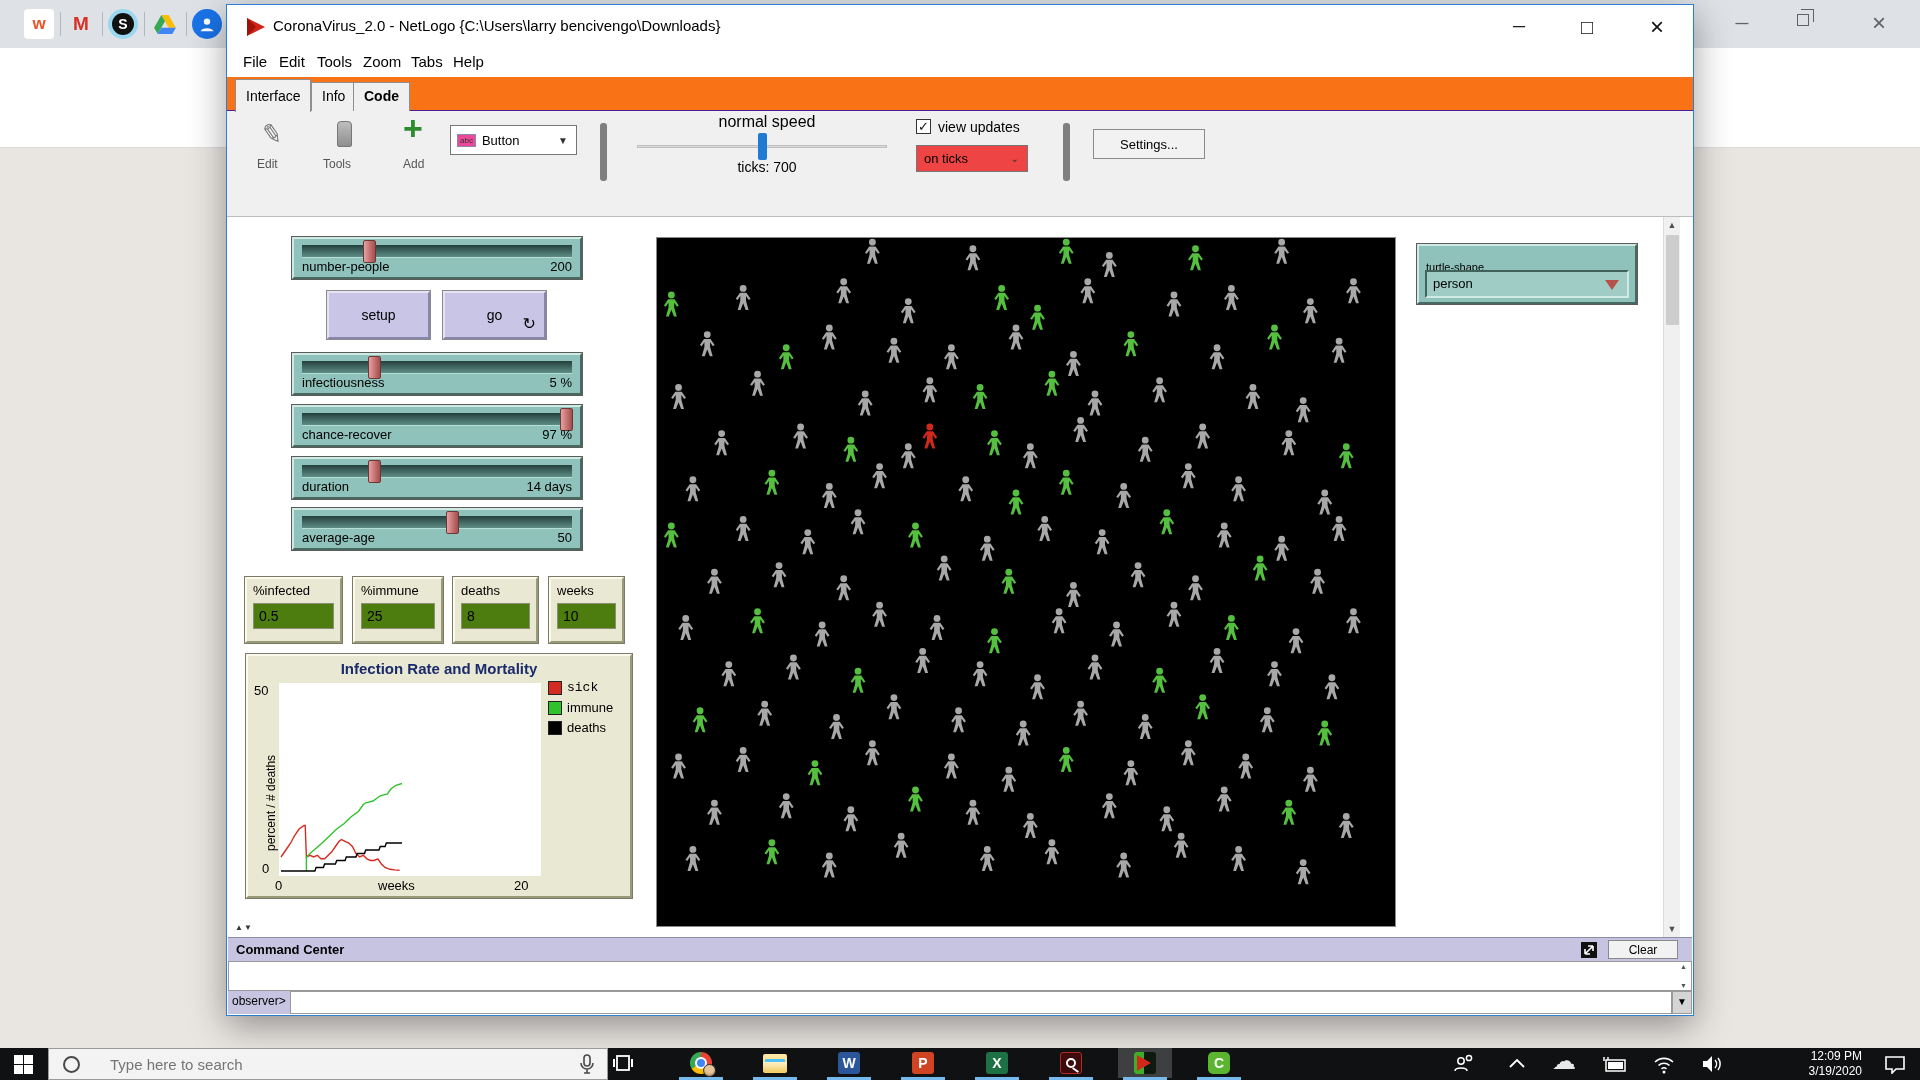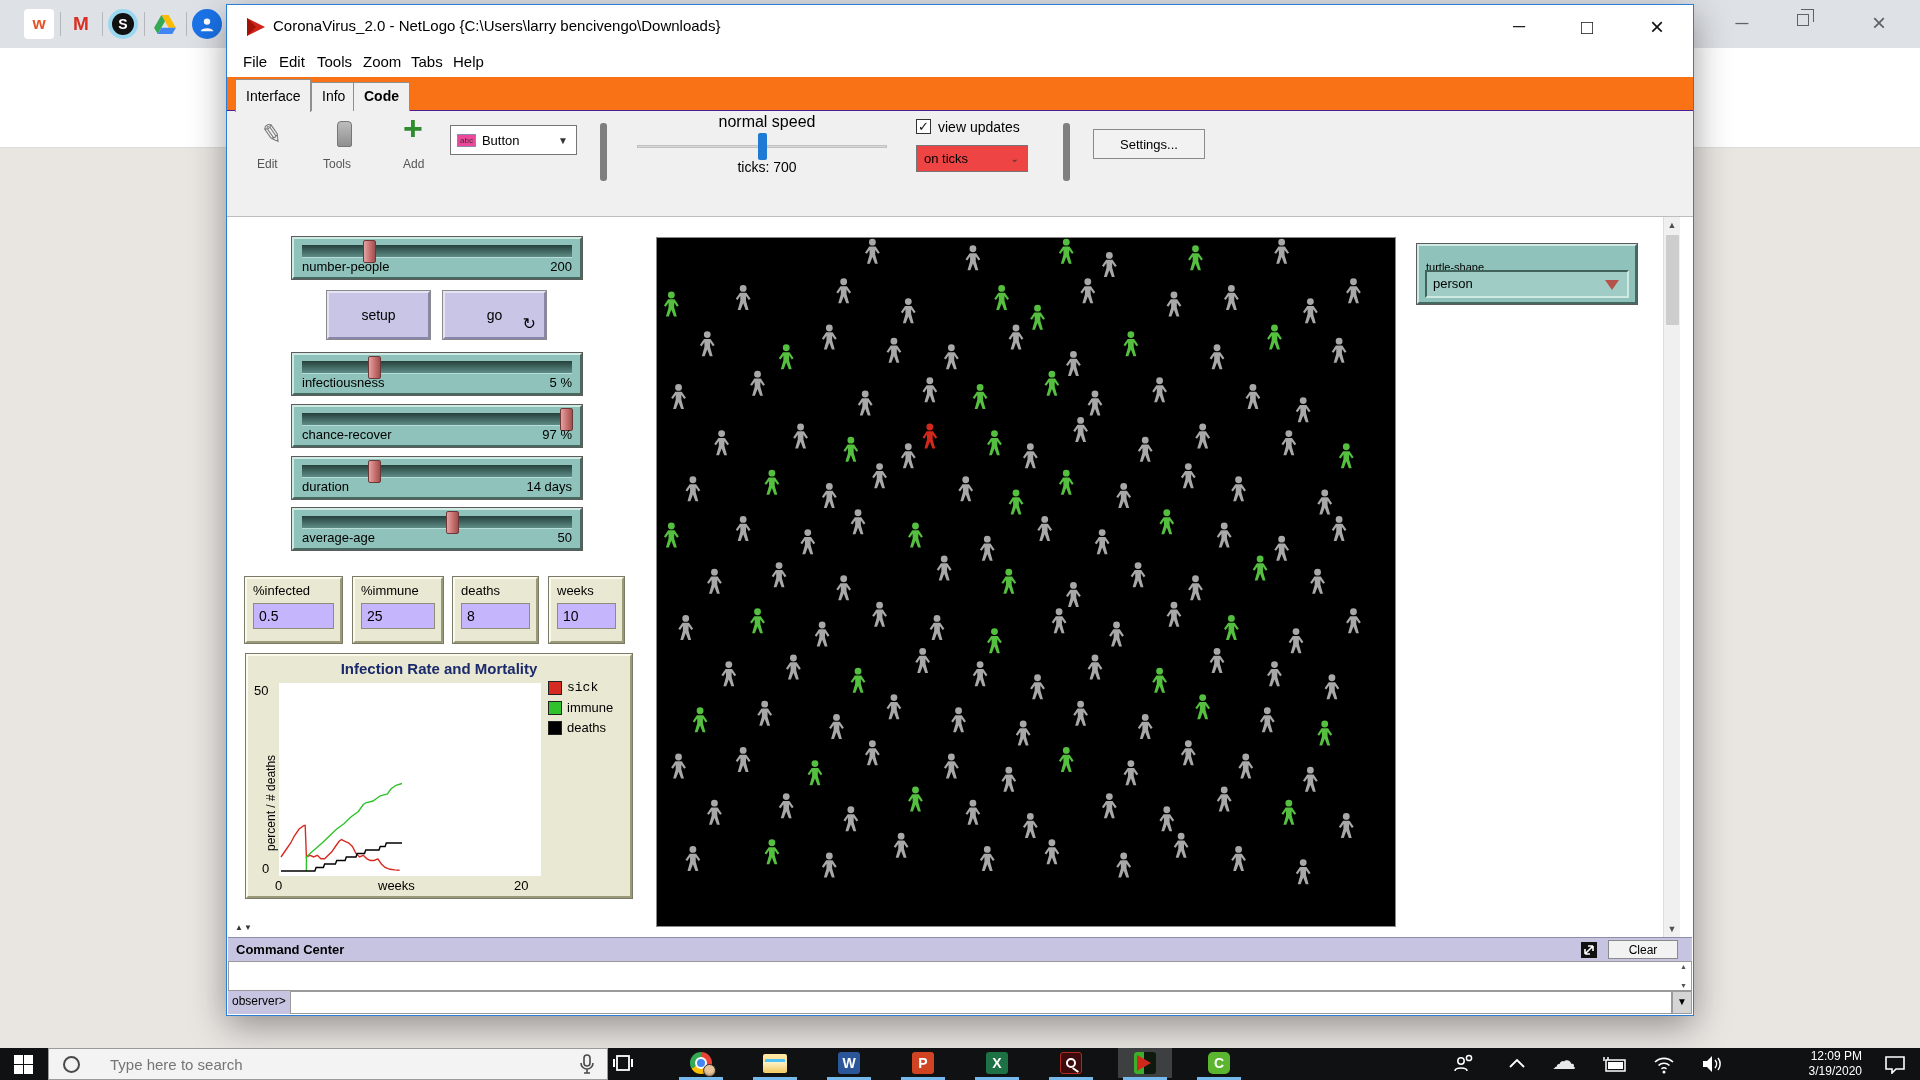--- a/index.html
+++ b/index.html
@@ -54,21 +54,21 @@
                    background:linear-gradient(#24403c,#5f8d86); border-bottom:1px solid #b6ddd6; }
   .slider-handle { position:absolute; top:1px; width:13px; height:23px; background:linear-gradient(90deg,#e2a3a3,#c76f6f 55%,#9e4f4f);
                    border:1px solid #6e3737; border-radius:2px; }
   .slider-row { position:absolute; left:8px; right:8px; bottom:3px; display:flex; justify-content:space-between; font-size:13px; color:#000; }
 
   .nl-btn { background:#c9c5e6; border:2px solid; border-color:#e6e4f4 #8886ab #8886ab #e6e4f4; outline:1px solid #8a8a8a;
             display:flex; align-items:center; justify-content:center; font-size:14px; color:#000; }
 
   .monitor { background:#e9e8d2; border:2px solid; border-color:#fbfaed #9b9a78 #9b9a78 #fbfaed; outline:1px solid #7a7a66; }
   .monitor .mlabel { position:absolute; left:6px; top:4px; font-size:13px; color:#000; }
-  .monitor .mval { position:absolute; left:6px; right:6px; top:24px; height:26px; background:#c4b5fd; border:1px solid #8e8d75;
+  .monitor .mval { position:absolute; left:6px; right:6px; top:24px; height:26px; background:#4d7c0f; border:1px solid #8e8d75;
                    font-size:14px; color:#000; padding:4px 0 0 5px; }
 
   .plotw { background:#e9e8d2; border:2px solid; border-color:#fbfaed #9b9a78 #9b9a78 #fbfaed; outline:1px solid #7a7a66; }
   .plot-title { position:absolute; left:0; top:4px; width:100%; text-align:center; font-size:15px; font-weight:bold; color:#1a2a6c; }
   .plot-area { position:absolute; left:31px; top:27px; width:262px; height:193px; background:#fff; }
   .ptick { position:absolute; font-size:13px; color:#000; }
   .legend-row { position:absolute; display:flex; align-items:center; font-size:13px; color:#000; }
   .legend-sw { width:14px; height:14px; border:1px solid #222; margin-right:5px; }
 
   .world { background:#000; border:1px solid #8a8a8a; }

